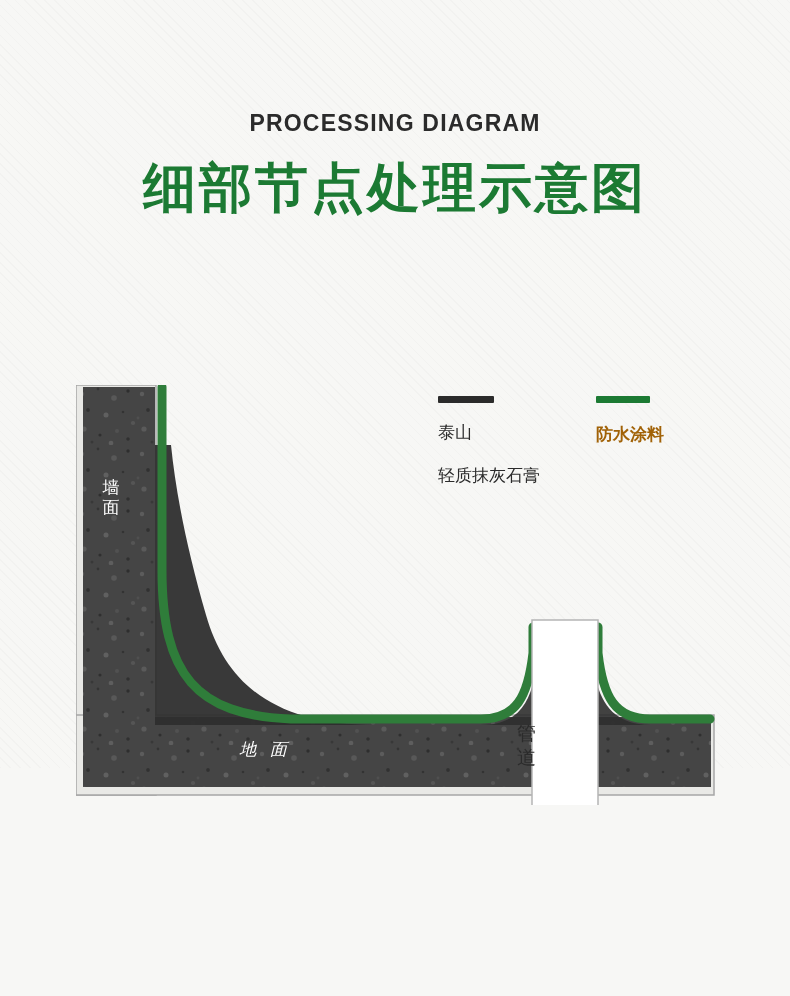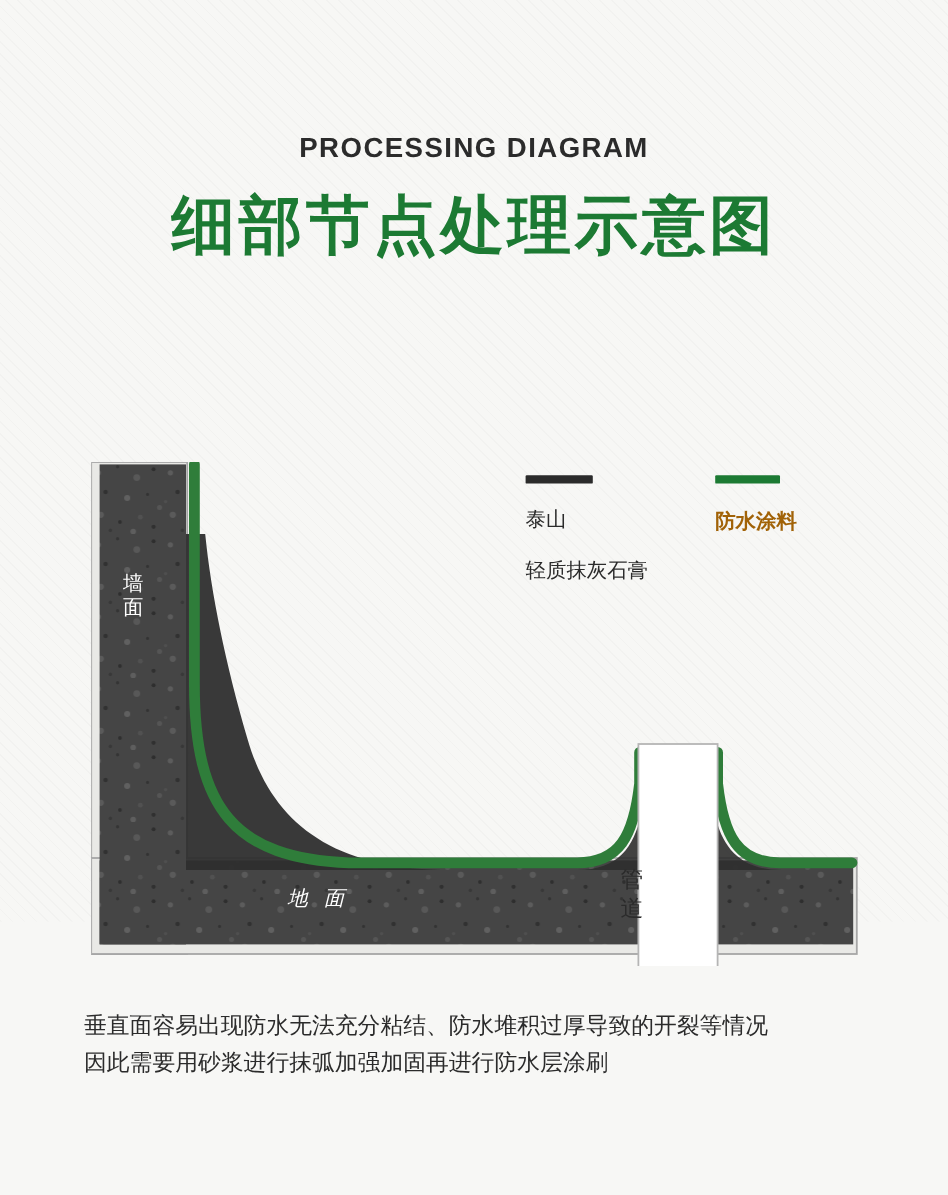--- a/index.html
+++ b/index.html
@@ -235,17 +235,13 @@
                L 634 334" fill="none" stroke="#2f7d3a" stroke-width="9" stroke-linecap="round" stroke-linejoin="round"></path>
 
       <rect x="456" y="235" width="66" height="190" fill="#ffffff" stroke="#b5b5b5" stroke-width="1.5"></rect>
     </svg>
 
     <div class="diagram-label label-wall">墙面</div>
     <div class="diagram-label label-floor">地 面</div>
     <div class="label-pipe">管道</div>
   </div>
 
-  <div class="caption">
-    <div>垂直面容易出现防水无法充分粘结、防水堆积过厚导致的开裂等情况</div>
-    <div>因此需要用砂浆进行抹弧加强加固再进行防水层涂刷</div>
-  </div>
 </div>
 
 </body></html>

